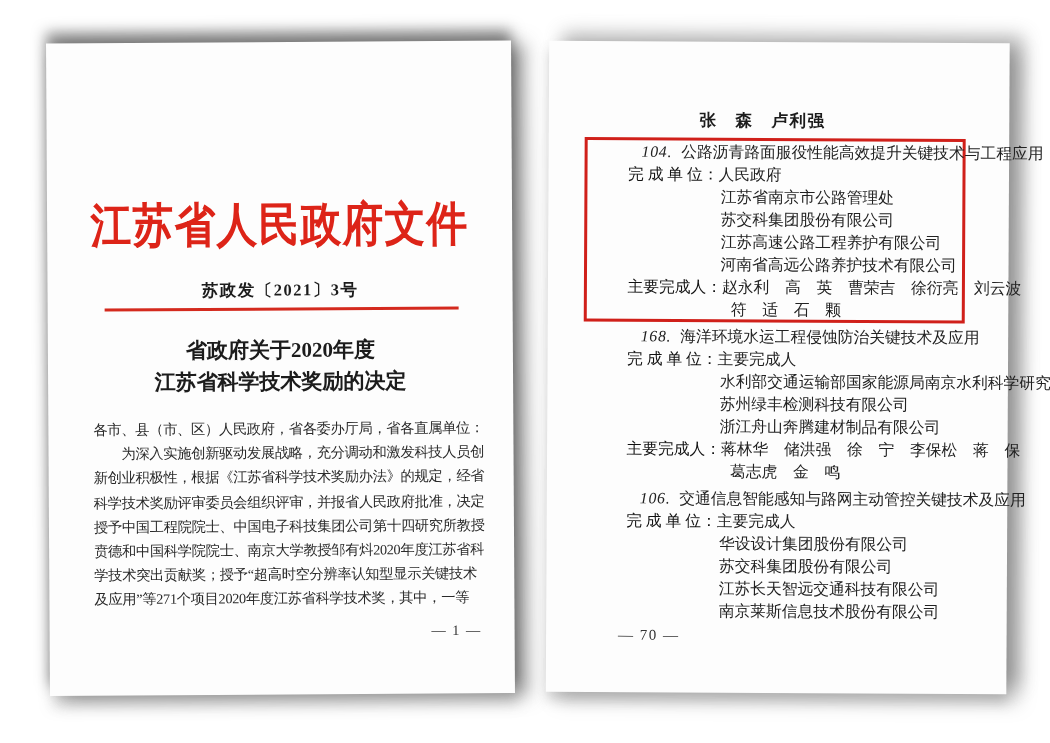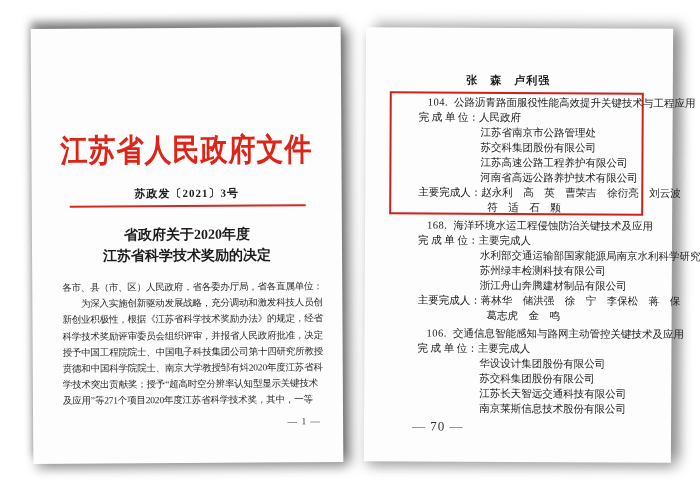--- a/index.html
+++ b/index.html
@@ -31,26 +31,26 @@
   .bodytext{position:absolute;left:30px;top:251px;width:252px;font-size:9.5px;line-height:16.2px;letter-spacing:-0.2px;color:#2a2a2a;}
   .bodytext .bline{white-space:nowrap;}
   .pagenum-l{position:absolute;right:22px;top:389px;font-size:9.5px;letter-spacing:1px;color:#333;}
   
   .names-header{position:absolute;left:0;right:22px;top:45px;text-align:center;font-size:11px;font-weight:bold;letter-spacing:1px;}
   .hbox{position:absolute;left:24px;top:64px;width:250px;height:119px;border:2px solid #d0201a;}
   .items{position:absolute;left:53px;top:67px;width:244px;font-size:10.5px;line-height:15px;color:#222;}
   .aline{white-space:nowrap;}
   .item + .item{margin-top:3px;}
   .l-title{padding-left:9px;}
-  .l-title .no{letter-spacing:0.5px;}
+  .l-title .no{letter-spacing:0.5px;font-style:italic;}
   .l-title .ttl{margin-left:6px;}
   .lbl{font-weight:normal;color:#111;}
   .unit-cont{padding-left:62px;}
   .people-cont{padding-left:69px;}
-  .pagenum-r{position:absolute;left:48px;top:391px;font-size:13px;letter-spacing:1px;color:#333;}
+  .pagenum-r{position:absolute;left:48px;top:391px;font-size:10px;letter-spacing:1px;color:#333;}
 </style>
 </head>
 <body>
 
 <div class="scene">
 
   <div class="page page-left">
     <div class="letterhead">江苏省人民政府文件</div>
     <div class="docnum">苏政发〔2021〕3号</div>
     <div class="redline"></div>

